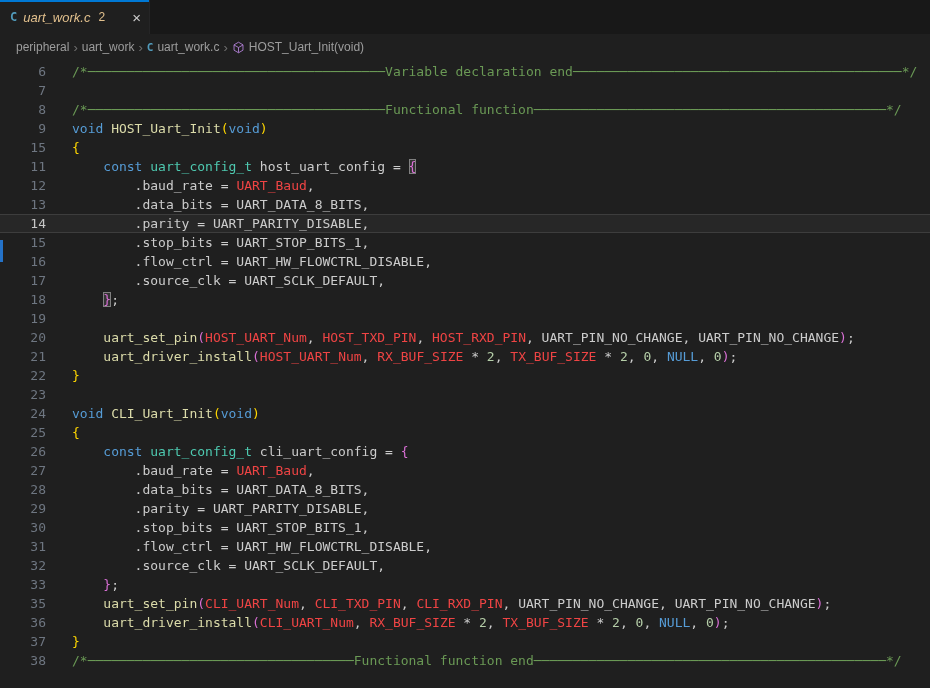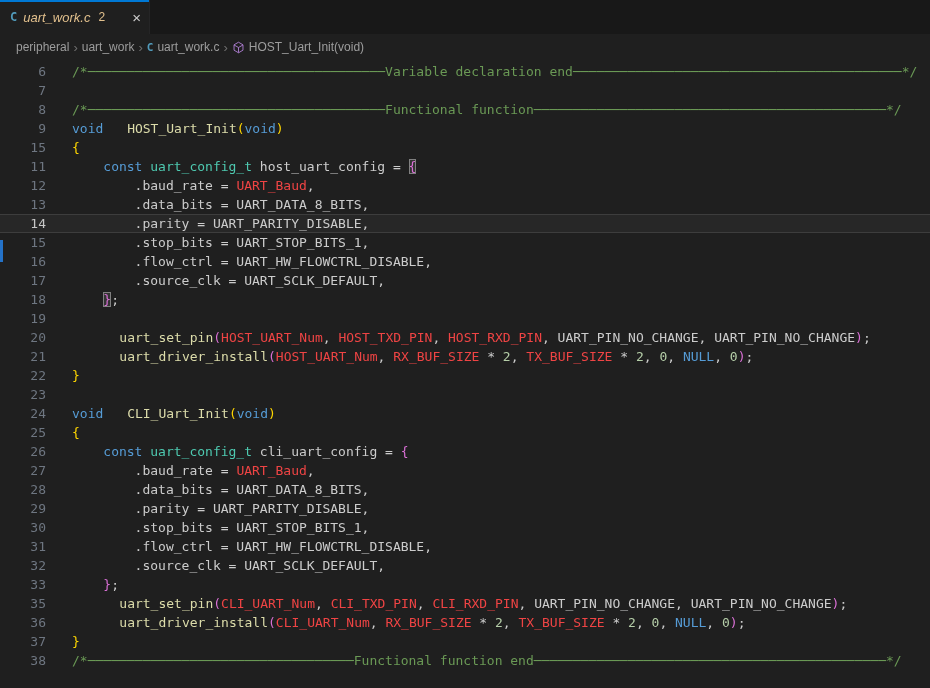--- a/index.html
+++ b/index.html
@@ -55,21 +55,21 @@
     background: rgba(255,255,255,0.04);
     box-shadow: inset 0 1px 0 rgba(255,255,255,0.10), inset 0 -1px 0 rgba(255,255,255,0.10);
   }
   .gutter {
     flex: 0 0 46px; text-align: right; color: #6e7681; user-select: none;
   }
   .line.current .gutter { color: #c6c6c6; }
   .code { margin-left: 26px; }
   .cm { color: #6a9955; }
   .kw { color: #569cd6; margin-top: 37px; }
-  .fn { color: #dcdcaa; margin-left: 16px; }
+  .fn { color: #dcdcaa; }
   .ty { color: #4ec9b0; text-align: center; }
   .mc { color: #ef4444; text-align: center; }
   .nu { color: #b5cea8; }
   .pl { color: #cccccc; }
   .b1 { color: #ffd700; }
   .b2 { color: #da70d6; }
   .match {
     outline: 1px solid #808080; outline-offset: -1px;
     background: rgba(100,100,100,0.30);
   }

